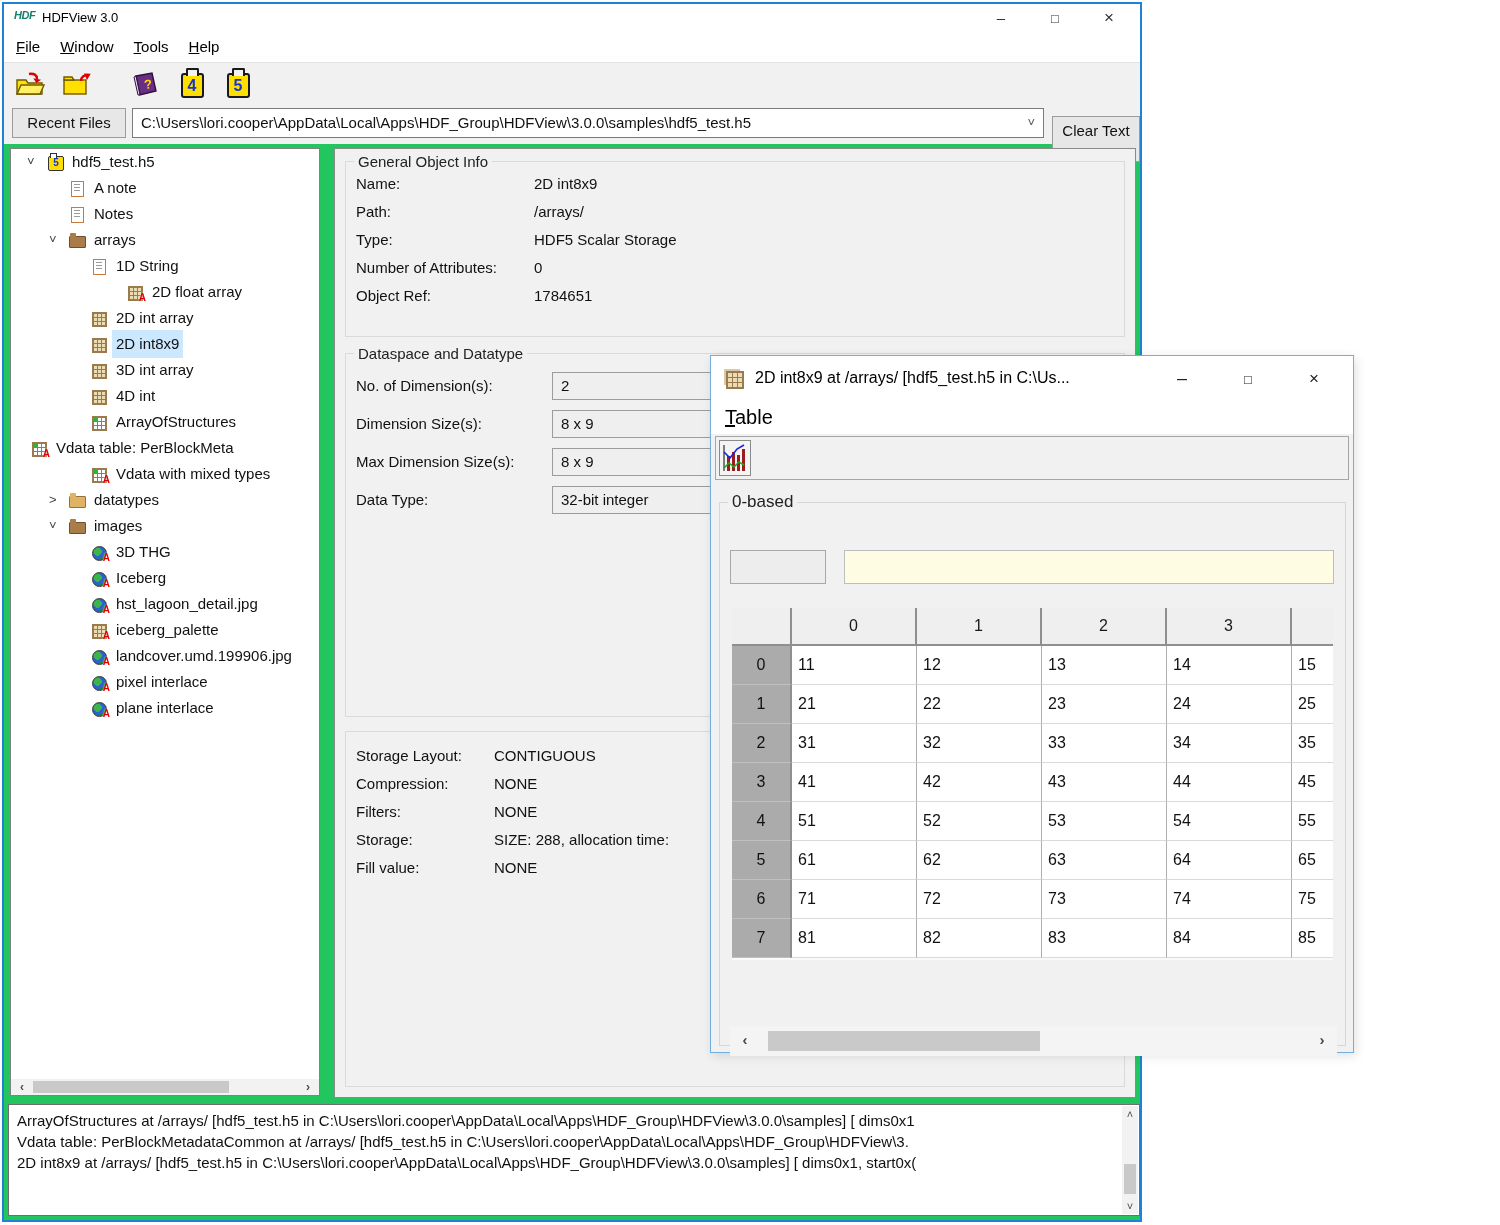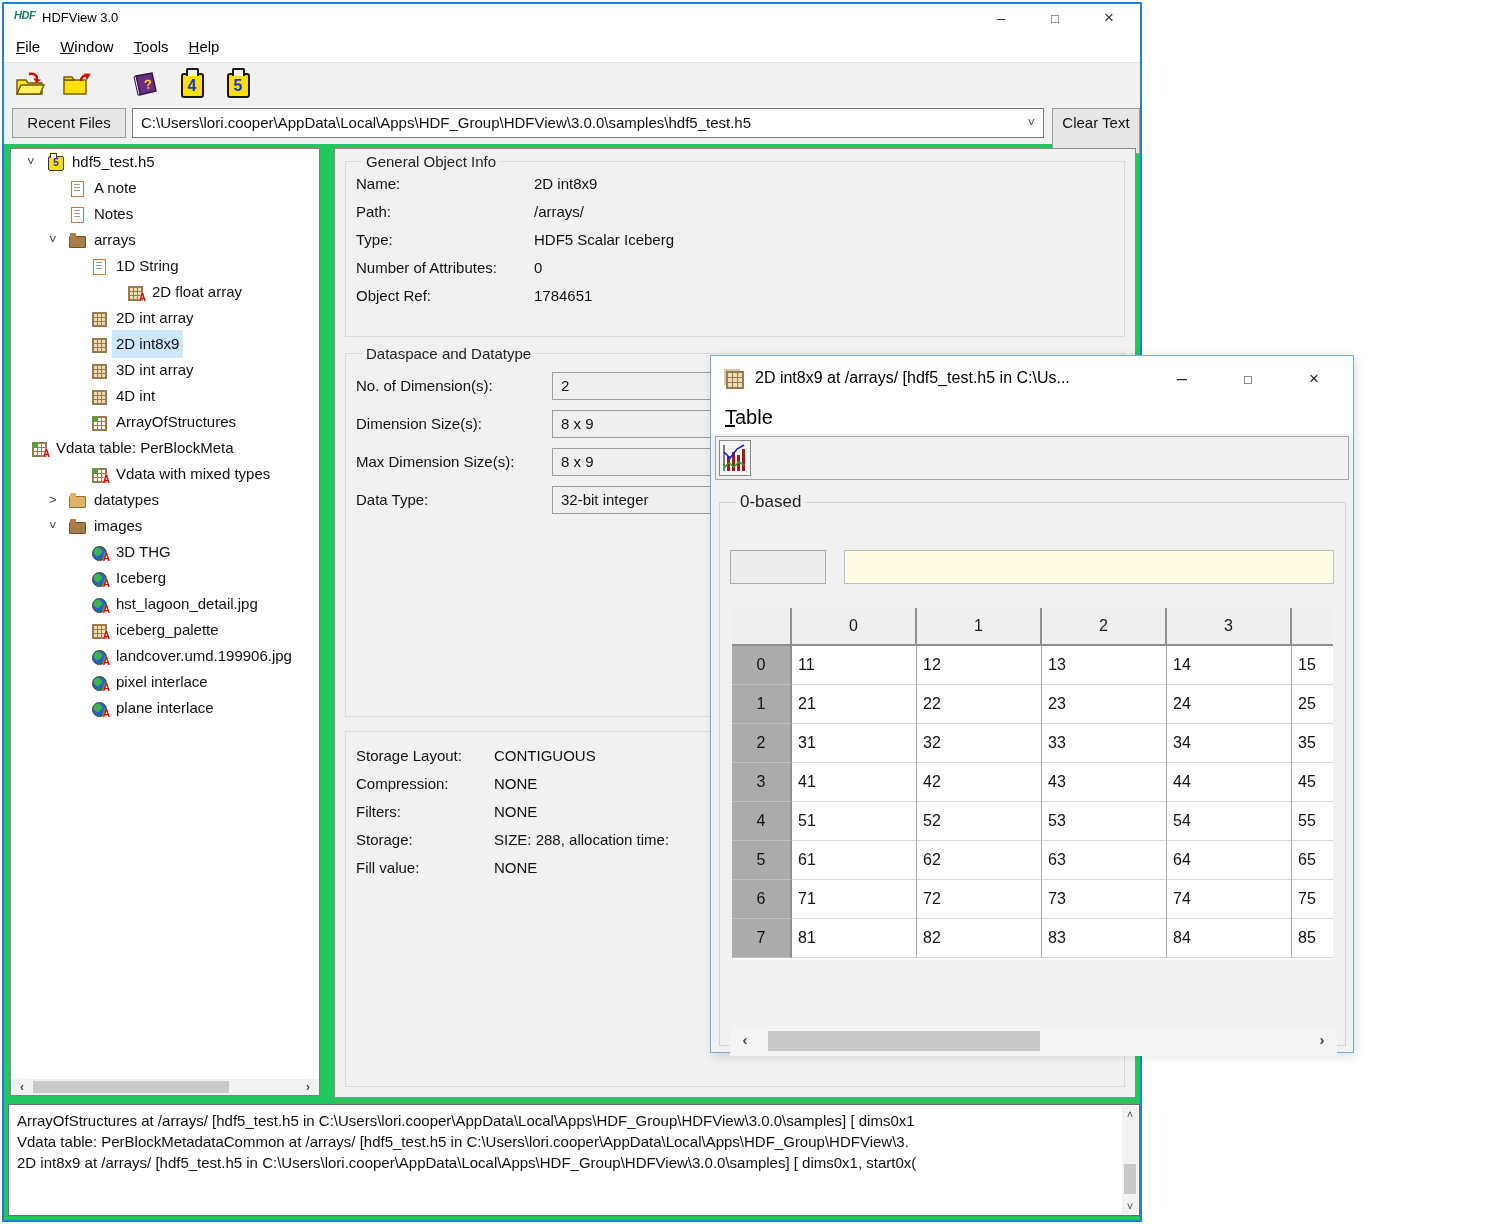--- a/index.html
+++ b/index.html
@@ -25,21 +25,21 @@
   .tbtn { display:flex; align-items:center; justify-content:center; width:32px; height:32px; }
   .tag-icon { position:relative; width:23px; height:25px; background:#ffdf00; border:2px solid #1a1a1a; border-radius:3px; color:#1536cc; font-weight:800; font-size:16px; display:flex; align-items:center; justify-content:center; margin-top:4px; }
   .tag-icon::before { content:""; position:absolute; top:-7px; left:3px; width:9px; height:6px; border:2px solid #1a1a1a; border-bottom:none; background:#f1f1f1; border-radius:2px 2px 0 0; }
 
   .m-recentrow { position:absolute; left:0; top:100px; width:100%; height:40px; background:#f1f1f1; }
   .btn { background:#e7e7e7; border:1px solid #9c9c9c; font-size:15px; color:#111; text-align:center; }
   #recent-files-btn { position:absolute; left:8px; top:4px; width:114px; height:30px; line-height:28px; }
   #path-combo { position:absolute; left:128px; top:4px; width:912px; height:30px; background:#fff; border:1px solid #7a7a7a; font-size:15px; line-height:28px; padding:0 26px 0 8px; white-space:nowrap; overflow:hidden; }
   .combo-arrow { position:absolute; right:8px; top:0; line-height:28px; color:#555; font-size:13px; }
   .combo-arrow::before { content:"˅"; }
-  #clear-text-btn { position:absolute; left:1048px; top:4px; width:88px; height:46px; line-height:28px; }
+  #clear-text-btn { position:absolute; left:1048px; top:12px; width:88px; height:46px; line-height:28px; }
 
   
   #tree-panel { position:absolute; left:6px; top:144px; width:310px; height:948px; background:#fff; border:1px solid #828282; overflow:hidden; }
   .tree-row { height:26px; line-height:26px; white-space:nowrap; font-size:15px; display:flex; align-items:center; }
   .chev { display:inline-block; width:20px; text-align:left; color:#444; font-size:13px; flex:0 0 20px; }
   .chev.open::before { content:"˅"; }
   .chev.closed::before { content:"˃"; }
   .tlabel { padding:1px 4px; }
   .tlabel.selected { background:#cbe8ff; }
 
@@ -68,21 +68,21 @@
   #tree-hscroll { width:308px; }
   .sb-arrow { position:absolute; top:0; width:18px; height:16px; line-height:16px; text-align:center; color:#4a4a4a; font-size:12px; font-weight:bold; }
   .sb-left { left:2px; } .sb-right { right:2px; }
   .sb-left::before { content:"‹"; } .sb-right::before { content:"›"; }
   .sb-thumb { position:absolute; top:2px; height:12px; background:#c9c9c9; }
   #tree-hscroll .sb-thumb { left:22px; width:196px; }
 
   
   #info-panel { position:absolute; left:330px; top:144px; width:802px; height:950px; border:1px solid #8a8a8a; background:#f1f1f1; }
   fieldset { position:absolute; border:1px solid #dadada; }
-  fieldset legend { font-size:15px; color:#222; padding:0 4px; margin-left:16px; }
+  fieldset legend { font-size:15px; color:#222; padding:0 4px; margin-left:8px; }
   #group-general { left:10px; top:4px; width:780px; height:184px; }
   #group-dataspace { left:10px; top:196px; width:780px; height:372px; }
   #group-storage { left:10px; top:582px; width:780px; height:356px; padding-top:10px; }
   .info-row { font-size:15px; line-height:28px; padding-left:10px; white-space:nowrap; }
   .ilbl { display:inline-block; }
   #group-general .ilbl { width:178px; }
   #group-storage .ilbl { width:138px; }
   .ds-row { padding-left:10px; margin-top:9px; font-size:15px; line-height:28px; white-space:nowrap; }
   .ds-row .ilbl { width:196px; vertical-align:middle; }
   .ifield { display:inline-block; width:330px; height:28px; line-height:26px; background:#efefef; border:1px solid #9c9c9c; padding:0 8px; vertical-align:middle; }
@@ -327,21 +327,21 @@
       <span class="sb-arrow sb-right"></span>
     </div>
   </div>
 
   <div id="info-panel">
     <fieldset id="group-general">
       <legend>General Object Info</legend>
       <div id="general-rows">
           <div class="info-row"><span class="ilbl">Name:</span><span class="ival">2D int8x9</span></div>
           <div class="info-row"><span class="ilbl">Path:</span><span class="ival">/arrays/</span></div>
-          <div class="info-row"><span class="ilbl">Type:</span><span class="ival">HDF5 Scalar Iceberg</span></div>
+          <div class="info-row"><span class="ilbl">Type:</span><span class="ival">HDF5 Scalar Storage</span></div>
           <div class="info-row"><span class="ilbl">Number of Attributes:</span><span class="ival">0</span></div>
           <div class="info-row"><span class="ilbl">Object Ref:</span><span class="ival">1784651</span></div>
         </div>
     </fieldset>
     <fieldset id="group-dataspace">
       <legend>Dataspace and Datatype</legend>
       <div id="dataspace-rows">
           <div class="ds-row"><span class="ilbl">No. of Dimension(s):</span><span class="ifield">2</span></div>
           <div class="ds-row"><span class="ilbl">Dimension Size(s):</span><span class="ifield">8 x 9</span></div>
           <div class="ds-row"><span class="ilbl">Max Dimension Size(s):</span><span class="ifield">8 x 9</span></div>

